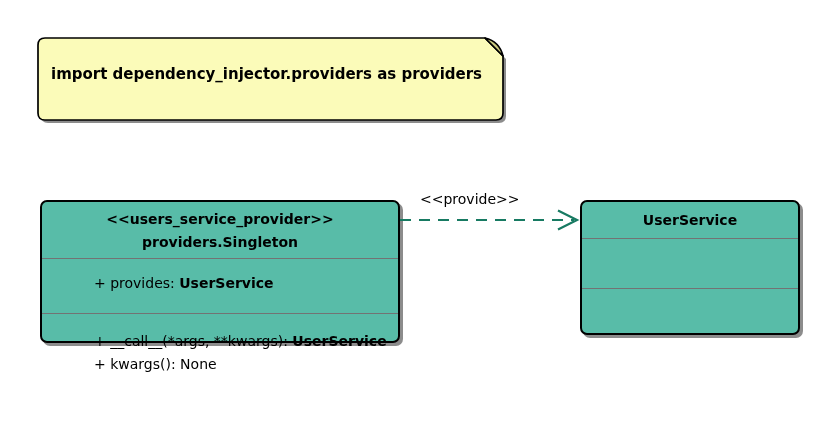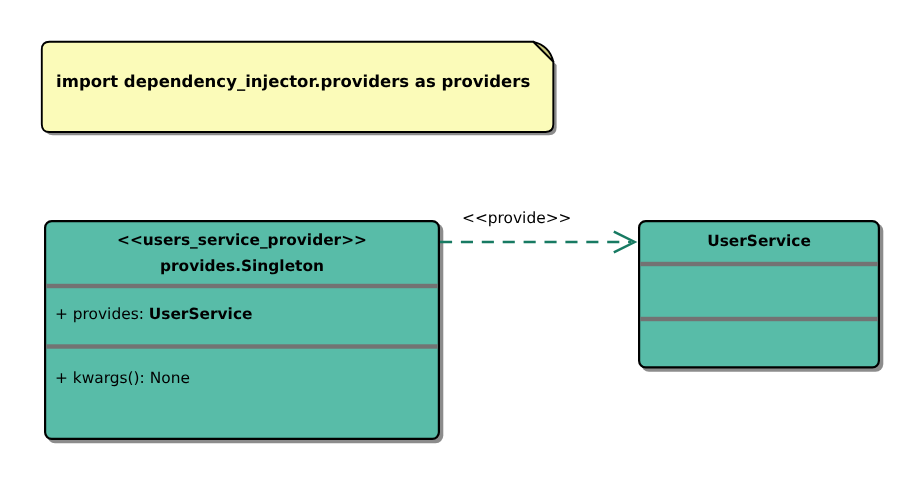--- a/index.html
+++ b/index.html
@@ -28,23 +28,23 @@
   .uml-class{
     position:absolute;
     box-sizing:border-box;
     background:var(--class-fill,#58bca8);
     border:2px solid #000;
     border-radius:7px;
     box-shadow:3px 3px 0 rgba(0,0,0,0.45);
     font-size:14px;
   }
   .sec{box-sizing:border-box;}
-  .sec + .sec{border-top:4px solid #737373;}
+  .sec + .sec{border-top:1px solid #737373;padding-left:44px;}
 
-  .provider{left:40px;top:200px;width:360px;height:200px;}
+  .provider{left:40px;top:200px;width:360px;height:143px;}
   .provider-header{height:56px;padding-top:6px;}
   .provider-attrs{height:55px;}
   .provider-methods{height:85px;padding-top:16px;}
 
   .service{left:580px;top:200px;width:220px;height:135px;}
   .service-header{height:36px;padding-top:7px;}
   .service-attrs{height:50px;}
   .service-methods{height:45px;}
 
   .hline{text-align:center;font-weight:bold;line-height:23px;white-space:nowrap;}
@@ -71,26 +71,27 @@
       <path class="shadow-path" d="M 10,3 H 450 L 468,21 V 78 Q 468,85 461,85 H 10 Q 3,85 3,78 V 10 Q 3,3 10,3 Z" transform="translate(3,3)"></path>
       <path class="note-body" d="M 10,3 H 450 L 468,21 V 78 Q 468,85 461,85 H 10 Q 3,85 3,78 V 10 Q 3,3 10,3 Z"></path>
       <path class="note-fold" d="M 450,3 Q 464.5,6.5 468,21 L 450,3 Z"></path>
     </svg>
     <div class="note-text">import dependency_injector.providers as providers</div>
   </div>
 
   <div class="uml-class provider">
     <div class="sec provider-header">
       <div class="hline">&lt;&lt;users_service_provider&gt;&gt;</div>
-      <div class="hline">provides.Singleton</div>
+      <div class="hline">providers.Singleton</div>
     </div>
     <div class="sec provider-attrs">
       <div class="member"><span>+ provides: </span><span class="bold">UserService</span></div>
     </div>
     <div class="sec provider-methods">
+      <div class="member"><span>+ __call__(*args, **kwargs): </span><span class="bold">UserService</span></div>
       <div class="member">+ kwargs(): None</div>
     </div>
   </div>
 
   <svg class="arrow-svg" aria-hidden="true">
     <line class="arrow-dash" x1="4" y1="32" x2="178" y2="32"></line>
     <path class="arrow-head" d="M 162,22.5 L 181,32 L 162,41.5"></path>
   </svg>
   <div class="arrow-label">&lt;&lt;provide&gt;&gt;</div>
 

